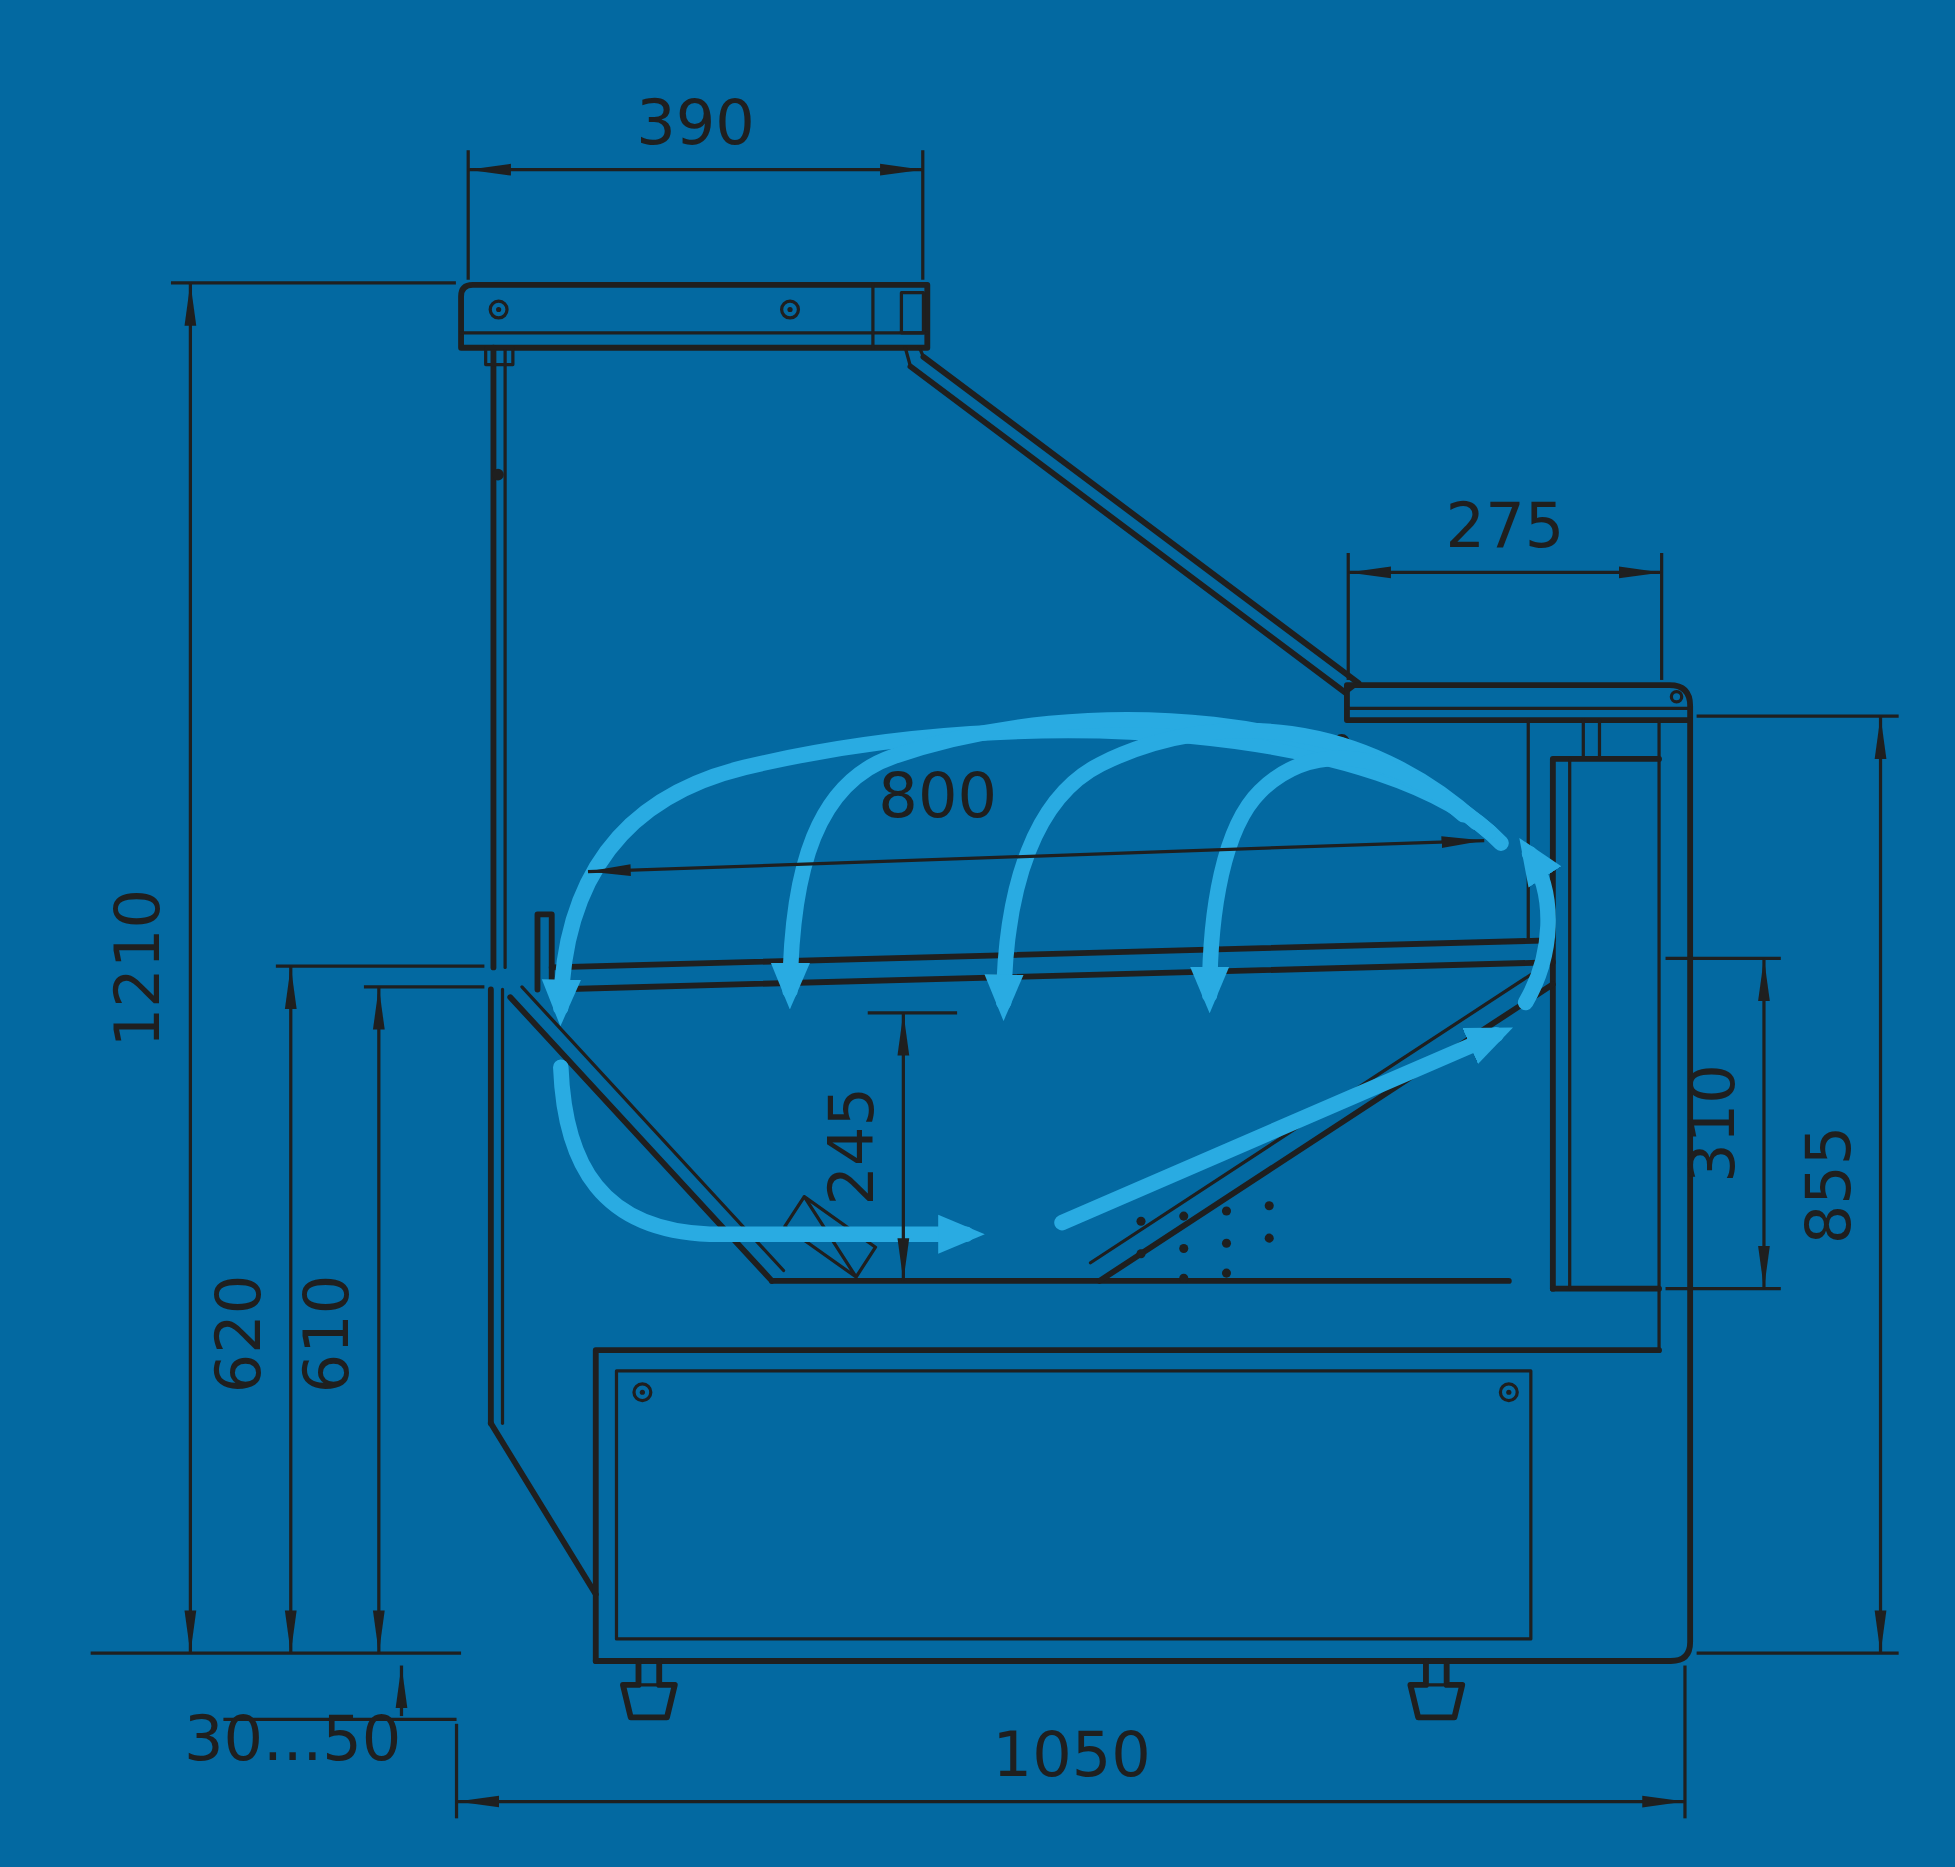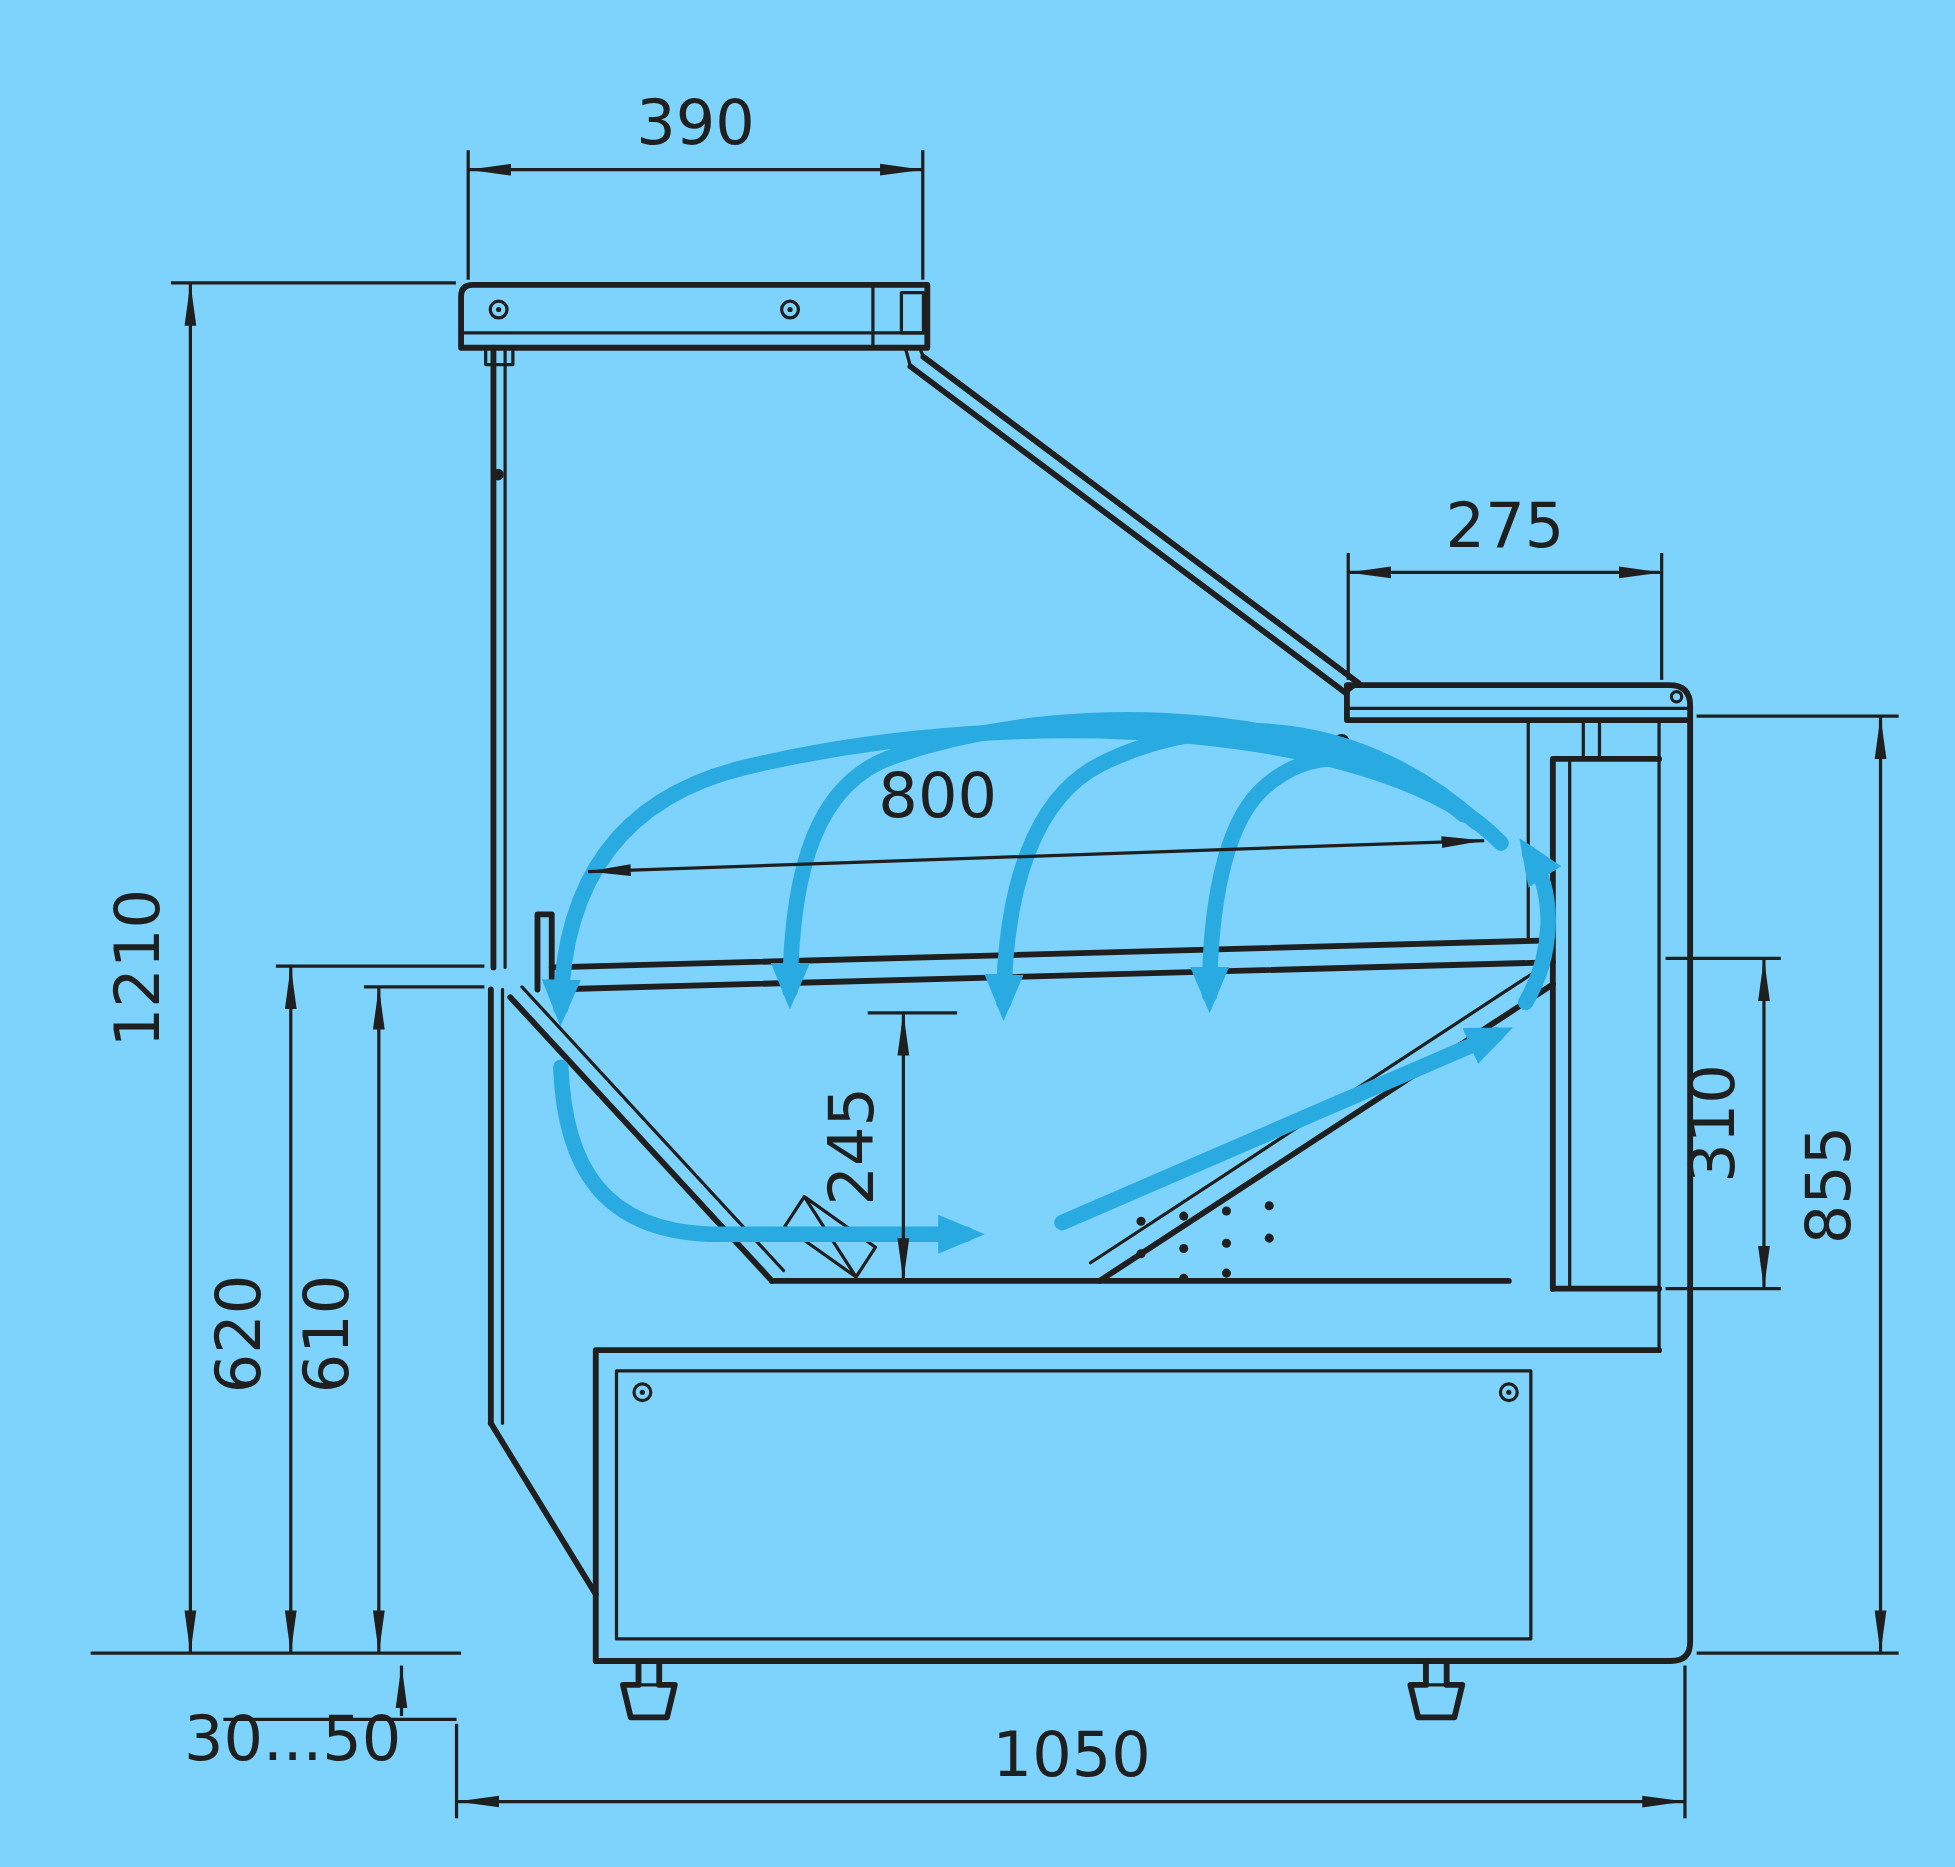--- a/index.html
+++ b/index.html
@@ -1,16 +1,16 @@
 <!DOCTYPE html>
 <html style="--line: #1f1f1f; --flow: #29ABE2; --background: #ffffff;font-size:10.4px"><head>
 <meta charset="utf-8">
 <style>
   html,body{margin:0;padding:0;background:#fff;width:100%;height:100%;}
-  .stage{width:100%;height:100%;display:flex;align-items:center;justify-content:center;background:#7dd3fc;}
+  .stage{width:100%;height:100%;display:flex;align-items:center;justify-content:center;background:#0369a1;}
   svg{display:block;width:100vw;max-height:100vh;height:auto;}
   .s{fill:none;stroke:var(--line,#1f1f1f);stroke-width:9;stroke-linecap:round;stroke-linejoin:round;}
   .t{fill:none;stroke:var(--line,#1f1f1f);stroke-width:5;stroke-linecap:round;stroke-linejoin:round;}
   .d{fill:none;stroke:var(--line,#1f1f1f);stroke-width:5;stroke-linecap:butt;}
   .dot{fill:var(--line,#1f1f1f);stroke:none;}
   .dt{font-family:"DejaVu Sans","Liberation Sans",sans-serif;font-size:96px;fill:var(--line,#1f1f1f);text-anchor:middle;}
   .flow{fill:none;stroke:var(--flow,#29ABE2);stroke-width:24;stroke-linecap:round;stroke-linejoin:round;}
   #dimArrow path{fill:var(--line,#1f1f1f);}
   #flowArrow path{fill:var(--flow,#29ABE2);}
 </style>

